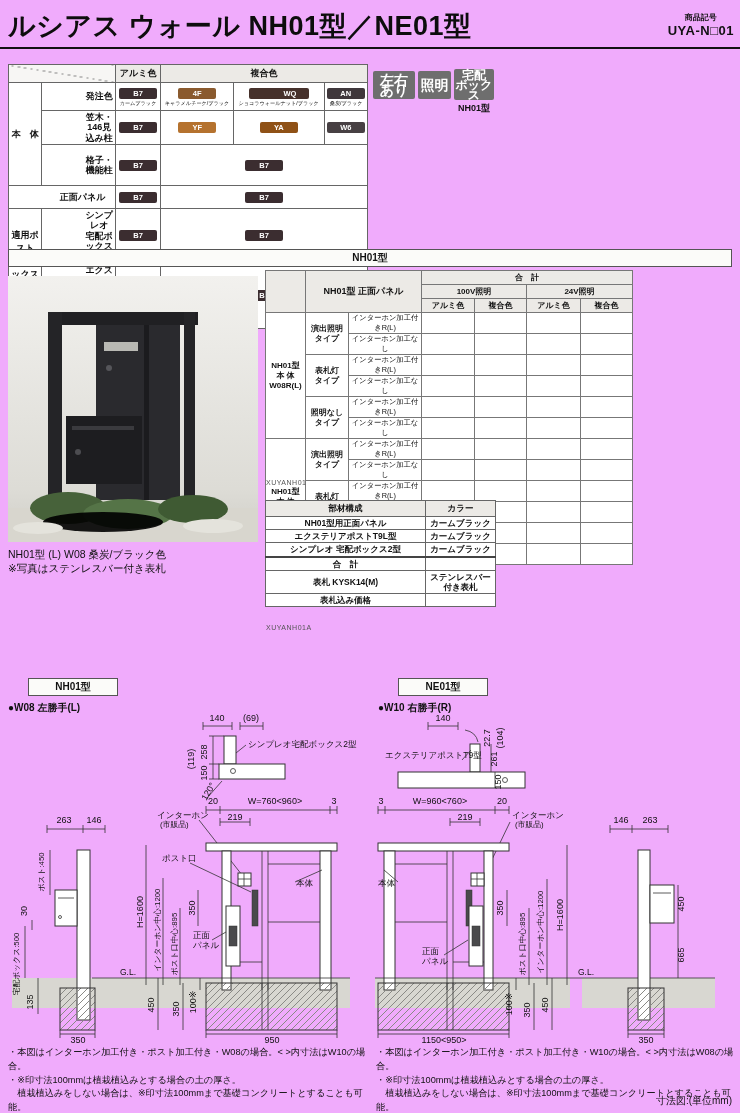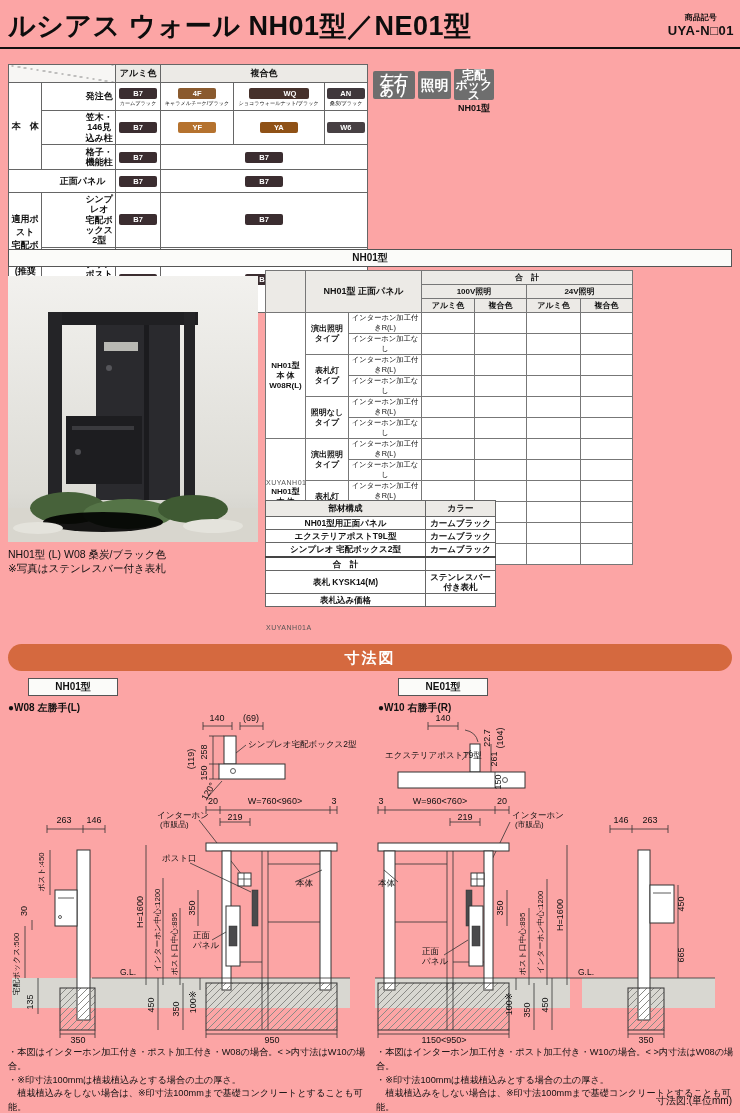--- a/index.html
+++ b/index.html
@@ -1,16 +1,16 @@
 <!DOCTYPE html>
 <html><head>
 <meta charset="utf-8">
 <style>
   html,body{margin:0;padding:0;background:#fff;}
-  .page{position:relative;width:740px;height:1113px;background:#fca5a5;overflow:hidden;
+  .page{position:relative;width:740px;height:1113px;background:#f0abfc;overflow:hidden;
         font-family:"Liberation Sans","DejaVu Sans",sans-serif;color:#111;}
   .abs{position:absolute;}
 
   
   .title{left:8px;top:8px;font-size:27px;font-weight:bold;letter-spacing:0.5px;color:#0d0d0d;white-space:nowrap;}
   .codebox{right:6px;top:12px;text-align:center;}
   .codebox .cl{font-size:8px;font-weight:bold;}
   .codebox .cv{font-size:13px;font-weight:bold;letter-spacing:0.5px;}
   .hrule{left:0;top:47px;width:740px;height:2px;background:#111;}
 
@@ -106,21 +106,21 @@
       <td><span class="chip" style="background-color: rgb(70, 49, 43); padding-left: 24px;">WQ</span><div class="chipname">ショコラウォールナット/ブラック</div></td>
       <td><span class="chip" style="background-color: rgb(63, 55, 59);">AN</span><div class="chipname">桑炭/ブラック</div></td>
     </tr>
     <tr style="height:26px">
       <td class="lbl">笠木・146見込み柱</td>
       <td><span class="chip" style="background-color: rgb(59, 45, 48);">B7</span></td>
       <td><span class="chip" style="background-color: rgb(181, 114, 46);">YF</span></td>
       <td><span class="chip" style="background-color: rgb(143, 81, 22);">YA</span></td>
       <td><span class="chip" style="background-color: rgb(71, 64, 67);">W6</span></td>
     </tr>
-    <tr style="height:25px">
+    <tr style="height:41px">
       <td class="lbl">格子・機能柱</td>
       <td><span class="chip" style="background-color: rgb(59, 45, 48);">B7</span></td>
       <td colspan="3"><span class="chip" style="background-color: rgb(59, 45, 48);">B7</span></td>
     </tr>
     <tr style="height:23px">
       <td colspan="2" class="lbl">正面パネル</td>
       <td><span class="chip" style="background-color: rgb(59, 45, 48);">B7</span></td>
       <td colspan="3"><span class="chip" style="background-color: rgb(59, 45, 48);">B7</span></td>
     </tr>
     <tr style="height:25px">
@@ -345,21 +345,20 @@
 付き表札</td>
         </tr>
     <tr style="height:13px">
           <td>表札込み価格</td>
           <td></td>
         </tr>
   </tbody>
     </table>
   <div class="abs codecap" style="left:266px;top:624px;">XUYANH01A</div>
 
-  <div class="abs banner">寸法図</div>
   <div class="abs mbox" style="left:28px;top:678px;">NH01型</div>
   <div class="abs mbox" style="left:398px;top:678px;">NE01型</div>
   <div class="abs variant" style="left:8px;top:701px;">●W08 左勝手(L)</div>
   <div class="abs variant" style="left:378px;top:701px;">●W10 右勝手(R)</div>
 
   <svg class="abs" style="left:0;top:712px;" width="370" height="332" viewBox="0 0 370 332">
     <defs>
       <pattern id="hatchL" patternUnits="userSpaceOnUse" width="7" height="7">
         <path d="M0 7 L7 0" stroke="#8a8a86" stroke-width="1"></path>
       </pattern>

